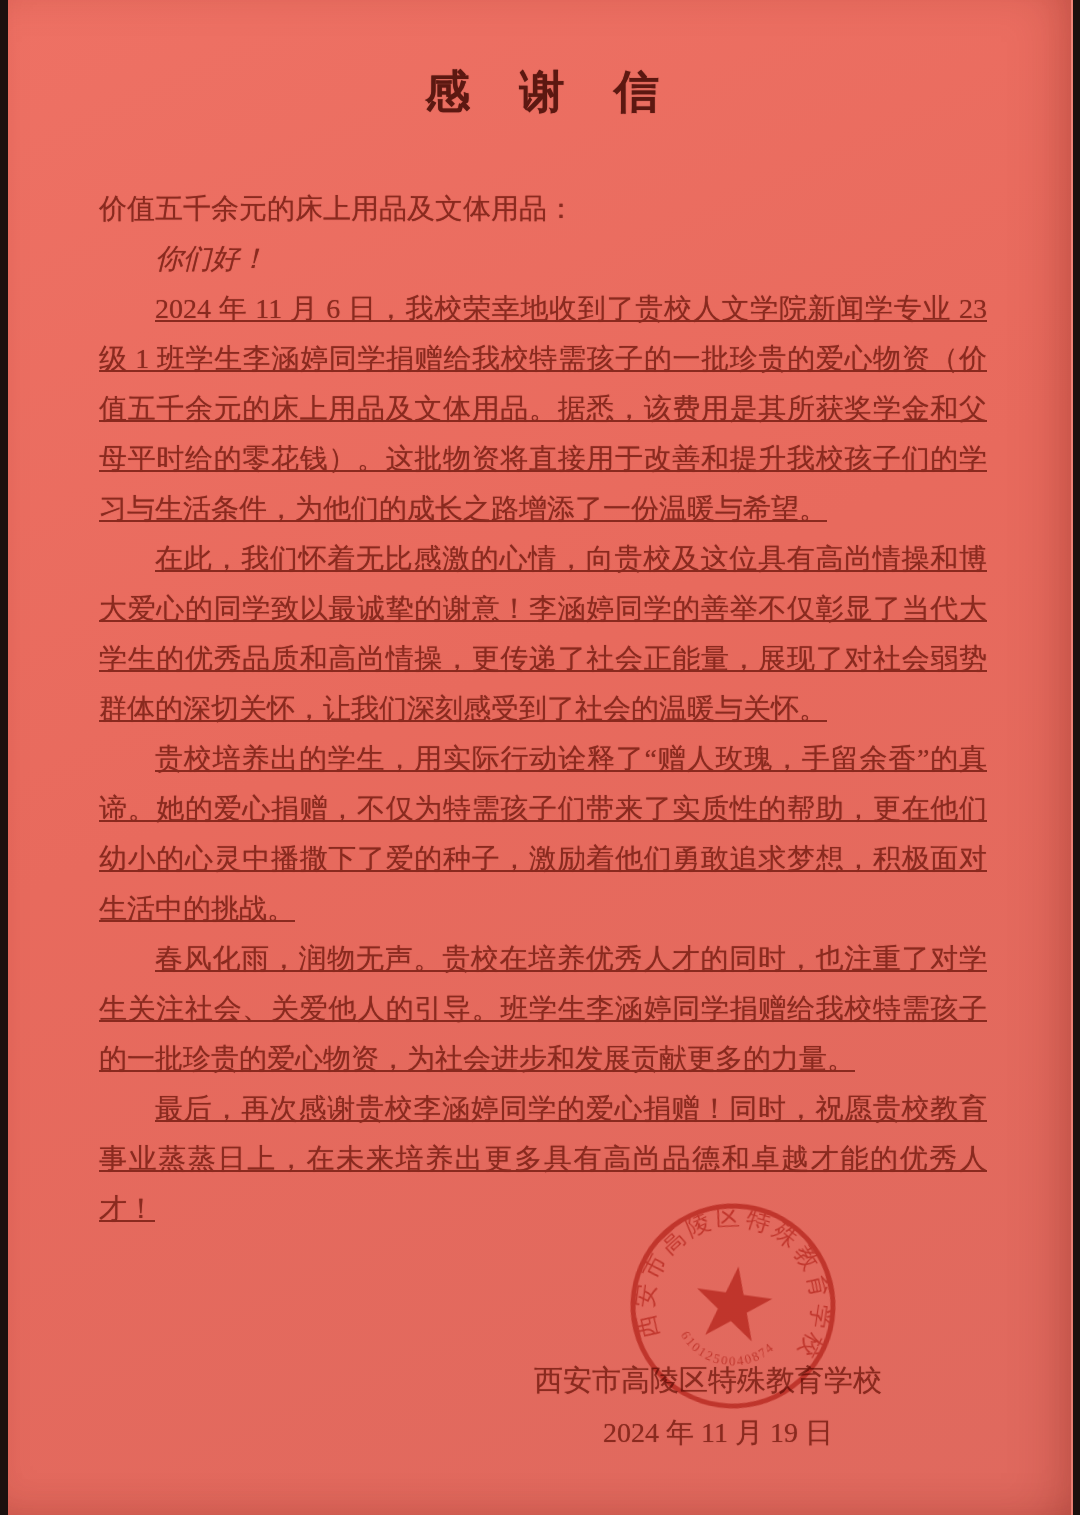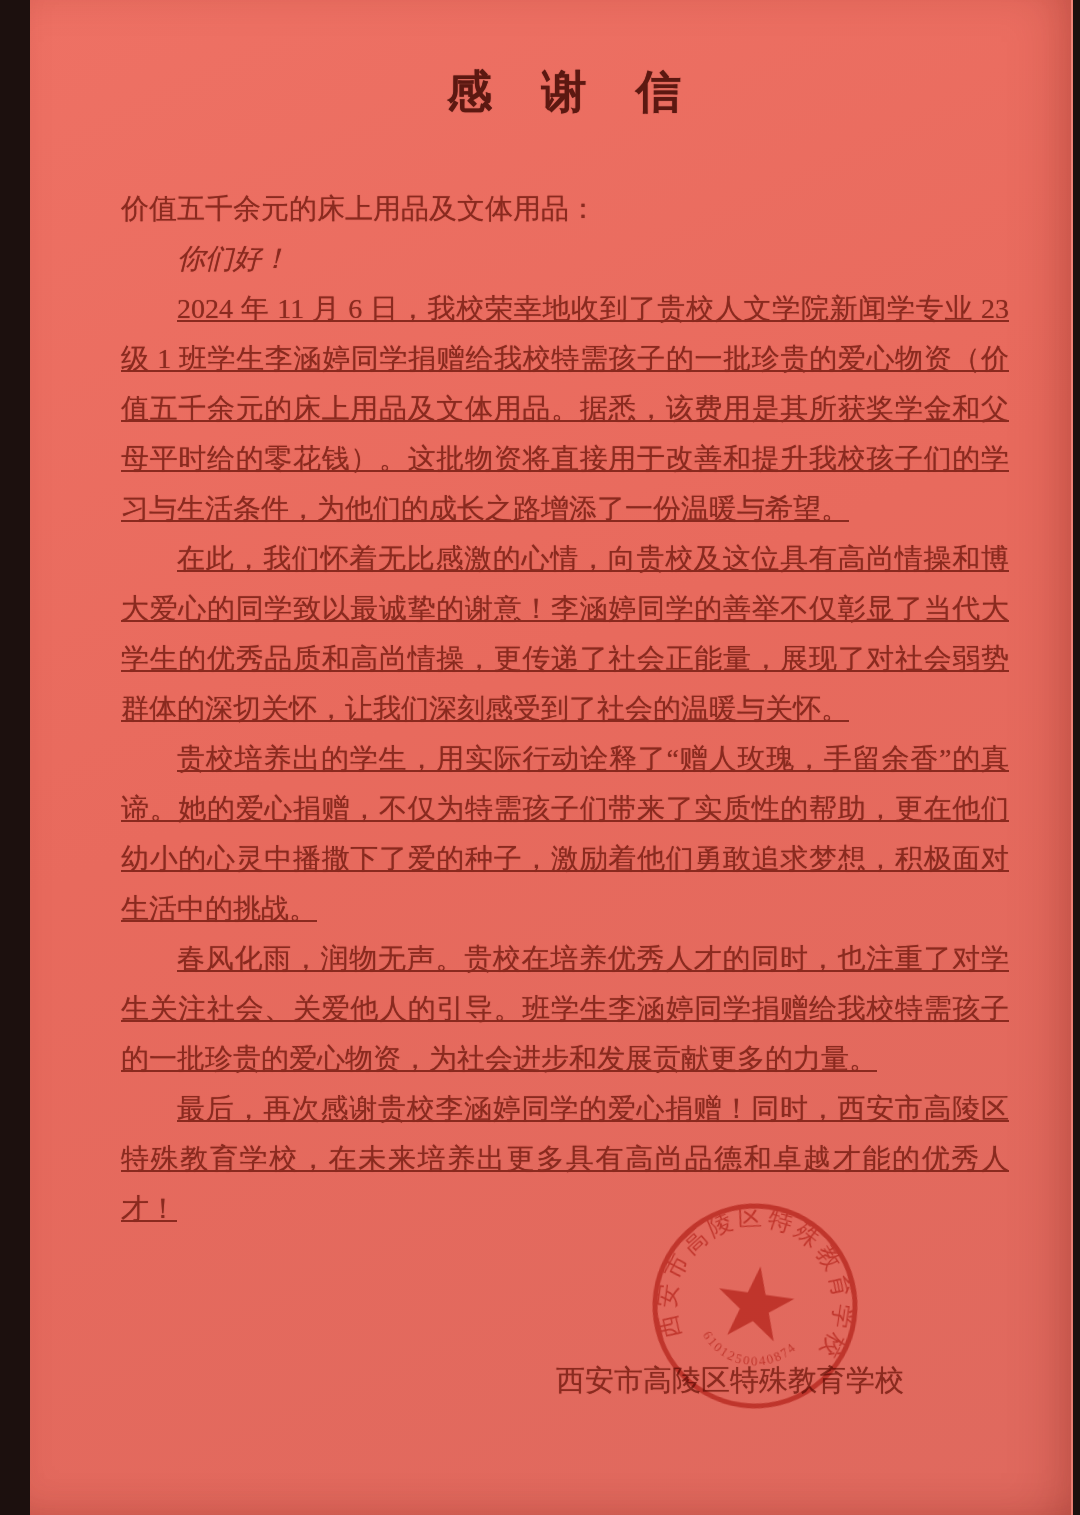--- a/index.html
+++ b/index.html
@@ -13,21 +13,20 @@
     position: relative;
     width: 1080px; height: 1515px;
   }
   .paper {
     position: absolute;
     left: 8px; right: 7px; top: 0; bottom: 0;
     background: linear-gradient(155deg, #ee7164 0%, #e86a5d 45%, #df695e 100%);
     box-shadow: inset -28px 0 55px -25px rgba(110, 25, 18, 0.35),
                 inset 0 -20px 45px -25px rgba(120, 30, 22, 0.25);
     border-right: 2px solid rgba(255, 205, 195, 0.22);
-    margin-left: 22px;
   }
   .content {
     position: absolute;
     left: 91px; top: 0;
     width: 888px;
     color: #8a2a1f;
     font-size: 28px;
     line-height: 50px;
     text-shadow: 0 0 1px rgba(120, 32, 22, 0.55);
   }
@@ -80,24 +79,25 @@
     <div class="content">
       <div class="doc-title">感　谢　信</div>
 
       <div class="greeting">价值五千余元的床上用品及文体用品：</div>
       <div class="salutation">你们好！</div>
 
       <p class="body-para">2024 年 11 月 6 日，我校荣幸地收到了贵校人文学院新闻学专业 23 级 1 班学生李涵婷同学捐赠给我校特需孩子的一批珍贵的爱心物资（价值五千余元的床上用品及文体用品。据悉，该费用是其所获奖学金和父母平时给的零花钱）。这批物资将直接用于改善和提升我校孩子们的学习与生活条件，为他们的成长之路增添了一份温暖与希望。</p>
       <p class="body-para">在此，我们怀着无比感激的心情，向贵校及这位具有高尚情操和博大爱心的同学致以最诚挚的谢意！李涵婷同学的善举不仅彰显了当代大学生的优秀品质和高尚情操，更传递了社会正能量，展现了对社会弱势群体的深切关怀，让我们深刻感受到了社会的温暖与关怀。</p>
       <p class="body-para">贵校培养出的学生，用实际行动诠释了“赠人玫瑰，手留余香”的真谛。她的爱心捐赠，不仅为特需孩子们带来了实质性的帮助，更在他们幼小的心灵中播撒下了爱的种子，激励着他们勇敢追求梦想，积极面对生活中的挑战。</p>
       <p class="body-para">春风化雨，润物无声。贵校在培养优秀人才的同时，也注重了对学生关注社会、关爱他人的引导。班学生李涵婷同学捐赠给我校特需孩子的一批珍贵的爱心物资，为社会进步和发展贡献更多的力量。</p>
-      <p class="body-para">最后，再次感谢贵校李涵婷同学的爱心捐赠！同时，西安市高陵区特殊教育学校，在未来培养出更多具有高尚品德和卓越才能的优秀人才！</p>
+      <p class="body-para">最后，再次感谢贵校李涵婷同学的爱心捐赠！同时，祝愿贵校教育事业蒸蒸日上，在未来培养出更多具有高尚品德和卓越才能的优秀人才！</p>
 
       <div class="signature-block">
         <div class="signature-line">西安市高陵区特殊教育学校</div>
+        <div class="date-line">2024 年 11 月 19 日</div>
       </div>
     </div>
 
     <svg class="stamp" viewBox="-115 -115 230 230" aria-hidden="true">
       <defs>
         <path id="arcTop" d="M -62 50 A 80 80 0 1 1 62 50" fill="none"></path>
         <path id="arcBot" d="M -46 38 A 60 60 0 0 0 46 38" fill="none"></path>
       </defs>
       <circle r="100" fill="none" stroke="currentColor" stroke-width="5"></circle>
       <polygon fill="currentColor" points="0,-40 9,-12.4 38,-12.4 14.6,4.7 23.5,32.4 0,15.3 -23.5,32.4 -14.6,4.7 -38,-12.4 -9,-12.4"></polygon>

